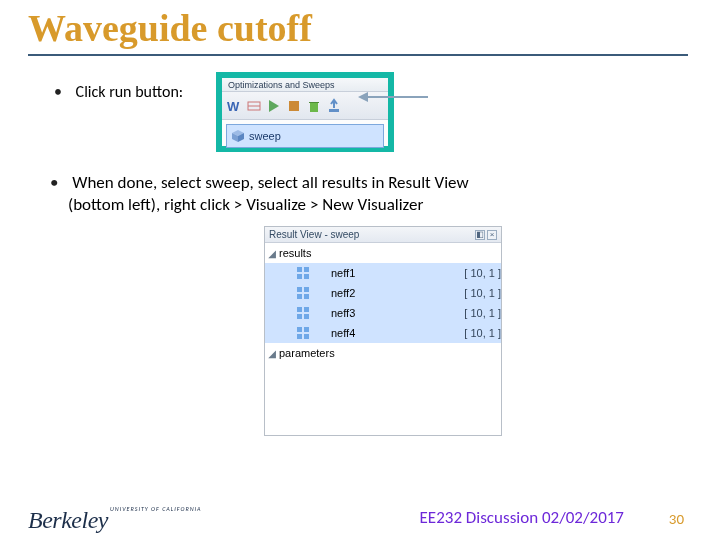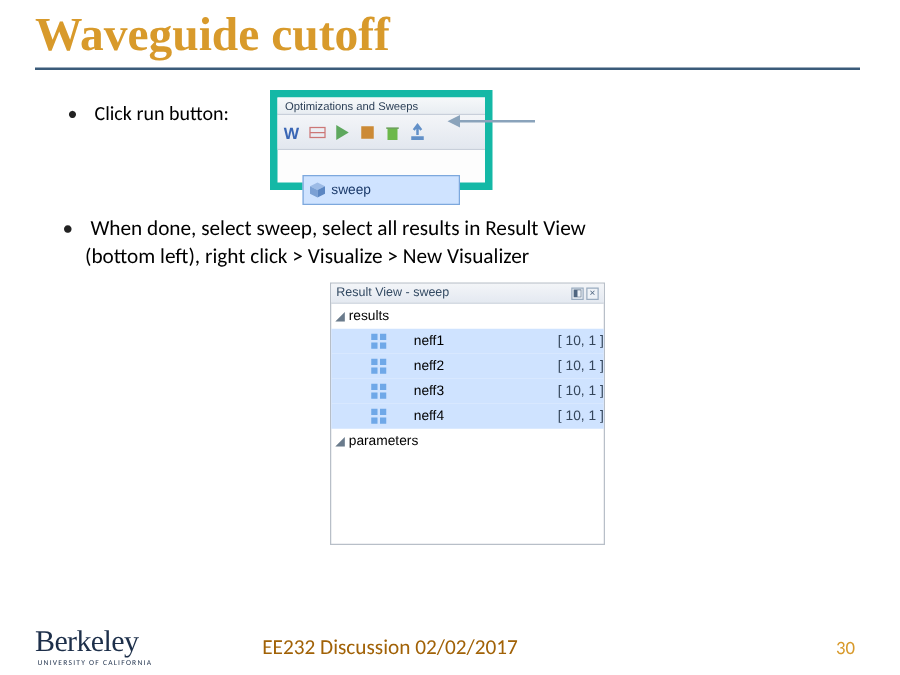--- a/index.html
+++ b/index.html
@@ -67,21 +67,21 @@
     padding: 0 4px;
     border-bottom: 1px solid #c8cfda;
     position: relative;
   }
   .tbicon { width: 16px; height: 16px; display:flex; align-items:center; justify-content:center; }
   .tbicon svg { display:block; }
   .embed1 .select-row {
     height: 24px;
     background: #cfe3ff;
     border: 1px solid #7da8dd;
-    margin: 20px;
+    margin: 4px;
     display: flex;
     align-items: center;
     gap: 4px;
     padding-left: 4px;
     font-size: 11px;
     color: #1b3a6a;
   }
   .select-row .cubeicon { width:14px; height:14px; display:flex; align-items:center; justify-content:center;}
   .arrowwrap {
     position: absolute;
@@ -107,21 +107,21 @@
     left: 50px;
     width: 620px;
     font-size: 17px;
     color: #000;
     line-height: 1.3;
   }
   .embed2 {
     position: absolute;
     top: 226px;
     left: 264px;
-    width: 220px;
+    width: 238px;
     height: 210px;
     border: 1px solid #b8bfc8;
     background: #fff;
     font-family: Tahoma, Arial, sans-serif;
     font-size: 11px;
   }
   .embed2 .titlebar {
     height: 16px;
     background: linear-gradient(#f3f5f8,#e4e9f1);
     border-bottom: 1px solid #c8cfda;
@@ -149,45 +149,46 @@
   .treeitem .tw { width:14px; text-align:center; color:#6a7b8c; font-size:10px;}
   .treeitem .ticon { width:16px; height:16px; margin-right:4px; display:flex; align-items:center; justify-content:center;}
   .treeitem .label { flex:1; }
   .selgroup .treeitem { background:#cfe3ff;gap:16px; }
   .col2val { width: 82px; text-align:right; padding-left:4px; color:#34455a;}
   .logo {
     position: absolute;
     bottom: 6px;
     left: 28px;
     display: flex;
-    flex-direction: column;
+    flex-direction: row;
+    font-style: italic;
   }
   .logotext {
     font-family: 'Book Antiqua', Georgia, serif;
     font-size: 24px;
     color: #1d2f4a;
     letter-spacing: -0.5px;
     font-weight: 500;
   }
   .logosub {
     font-size: 6px;
     letter-spacing: 1px;
     color: #1d2f4a;
     margin-top: -2px;
     padding-left: 2px;
   }
   .footer-center {
     position: absolute;
     bottom: 12px;
     left: 0;
     width: 624px;
-    text-align: center;
+    text-align: right;
     font-family: Calibri, Arial, sans-serif;
     font-size: 17px;
-    color: #a16207;
+    color: #6d28d9;
   }
   .slidenum {
     position: absolute;
     bottom: 12px;
     right: 36px;
     font-family: Calibri, Arial, sans-serif;
     font-size: 15px;
     color: #d89a2b;
   }
 </style>

